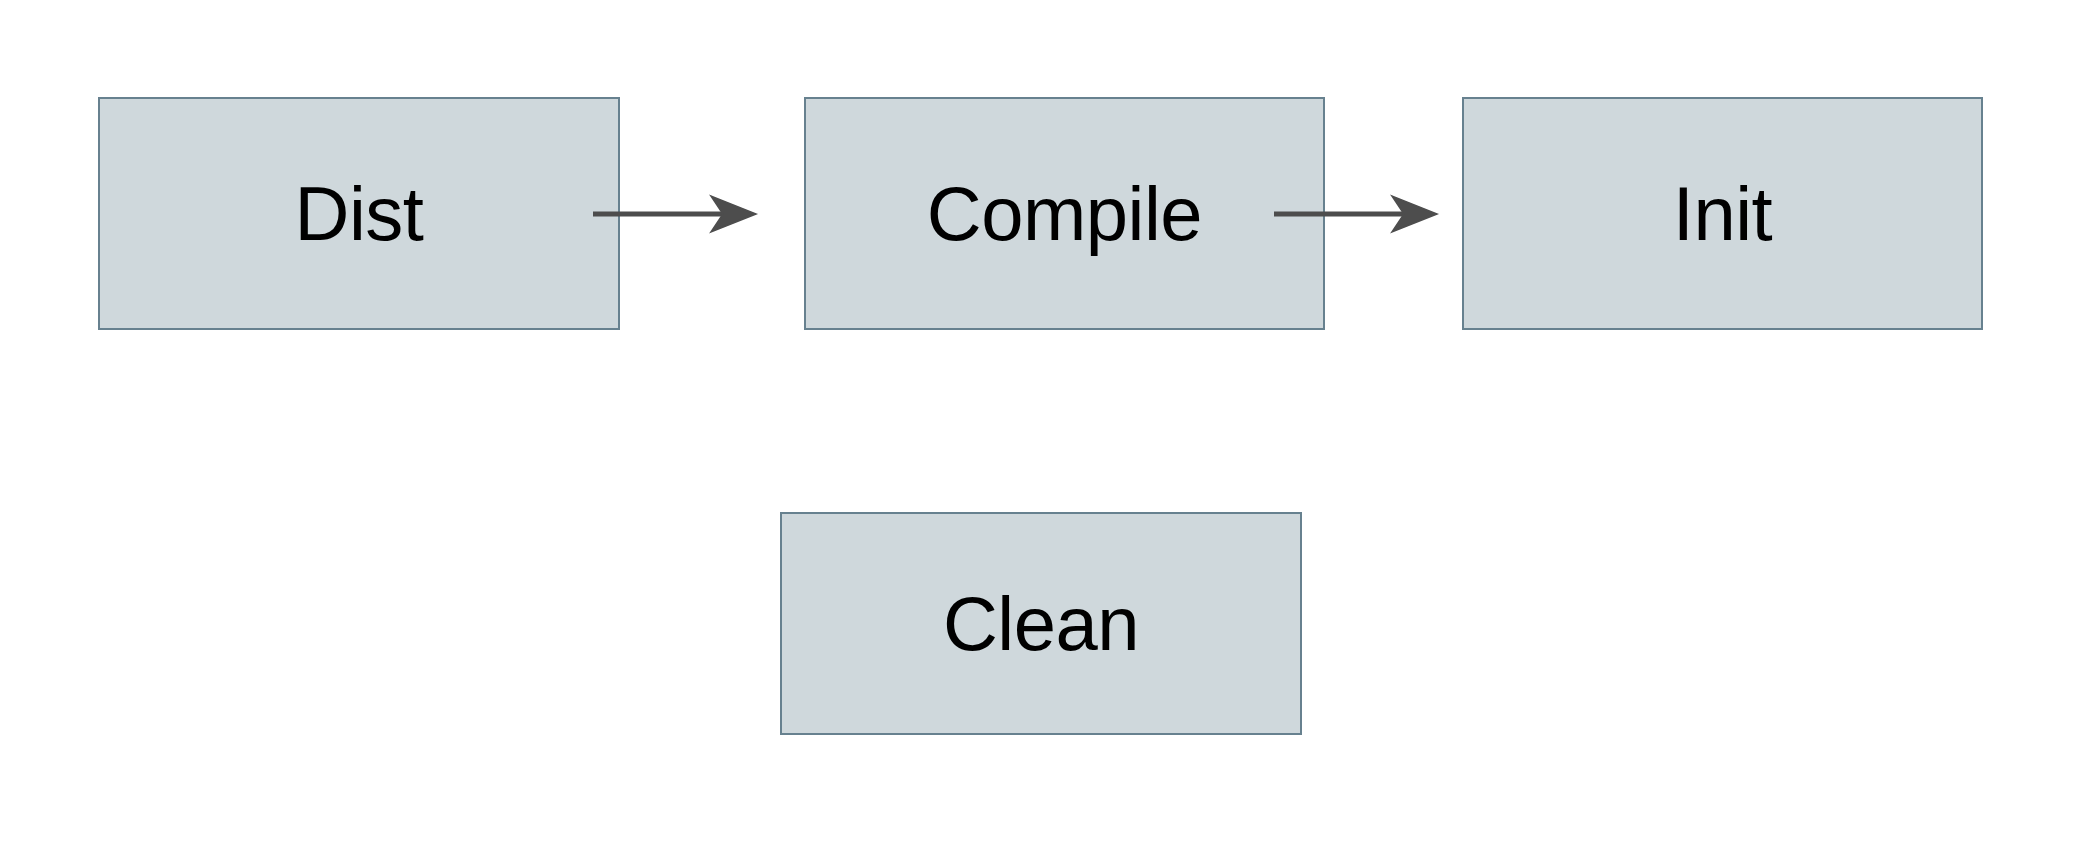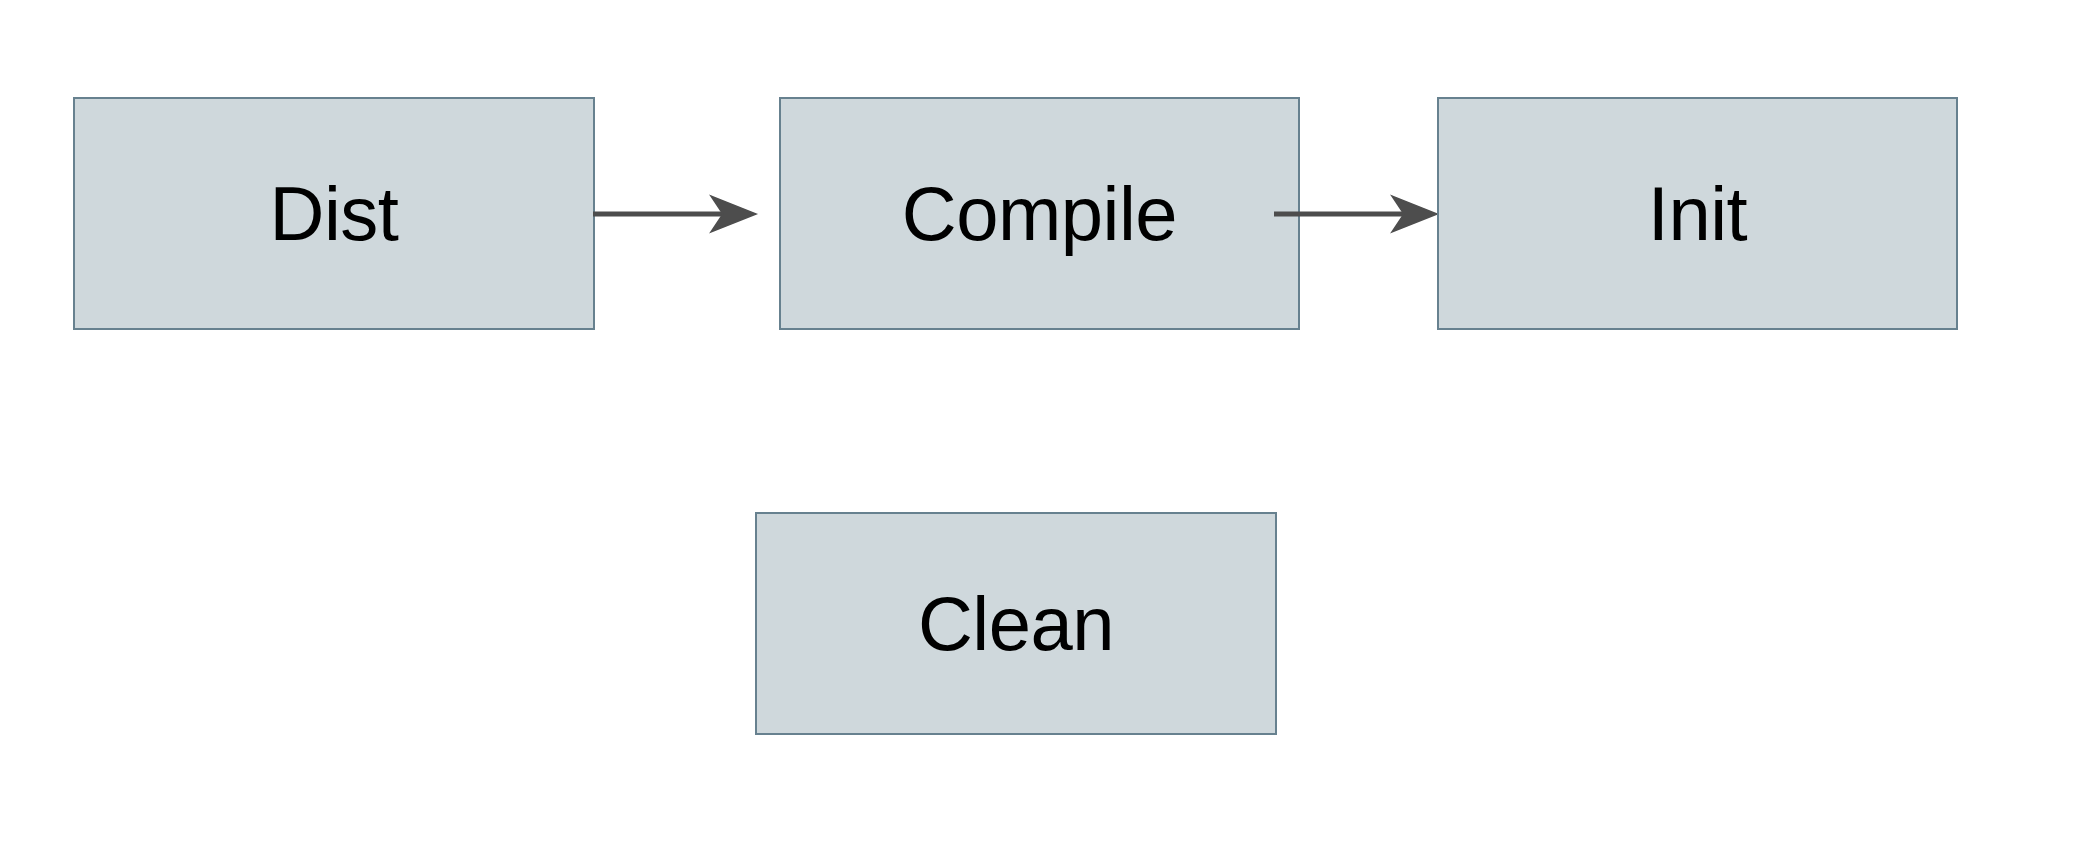--- a/index.html
+++ b/index.html
@@ -19,20 +19,21 @@
     overflow: hidden;
   }
   .node {
     position: absolute;
     box-sizing: border-box;
     background: #cfd8dc;
     border: 2px solid #67818f;
     display: flex;
     align-items: center;
     justify-content: center;
+    margin-left: 25px;
   }
   .node-label {
     font-family: "Liberation Sans", sans-serif;
     font-size: 76px;
     font-weight: 400;
     line-height: 1;
     color: #000000;
     letter-spacing: -0.5px;
     white-space: nowrap;
     user-select: none;

